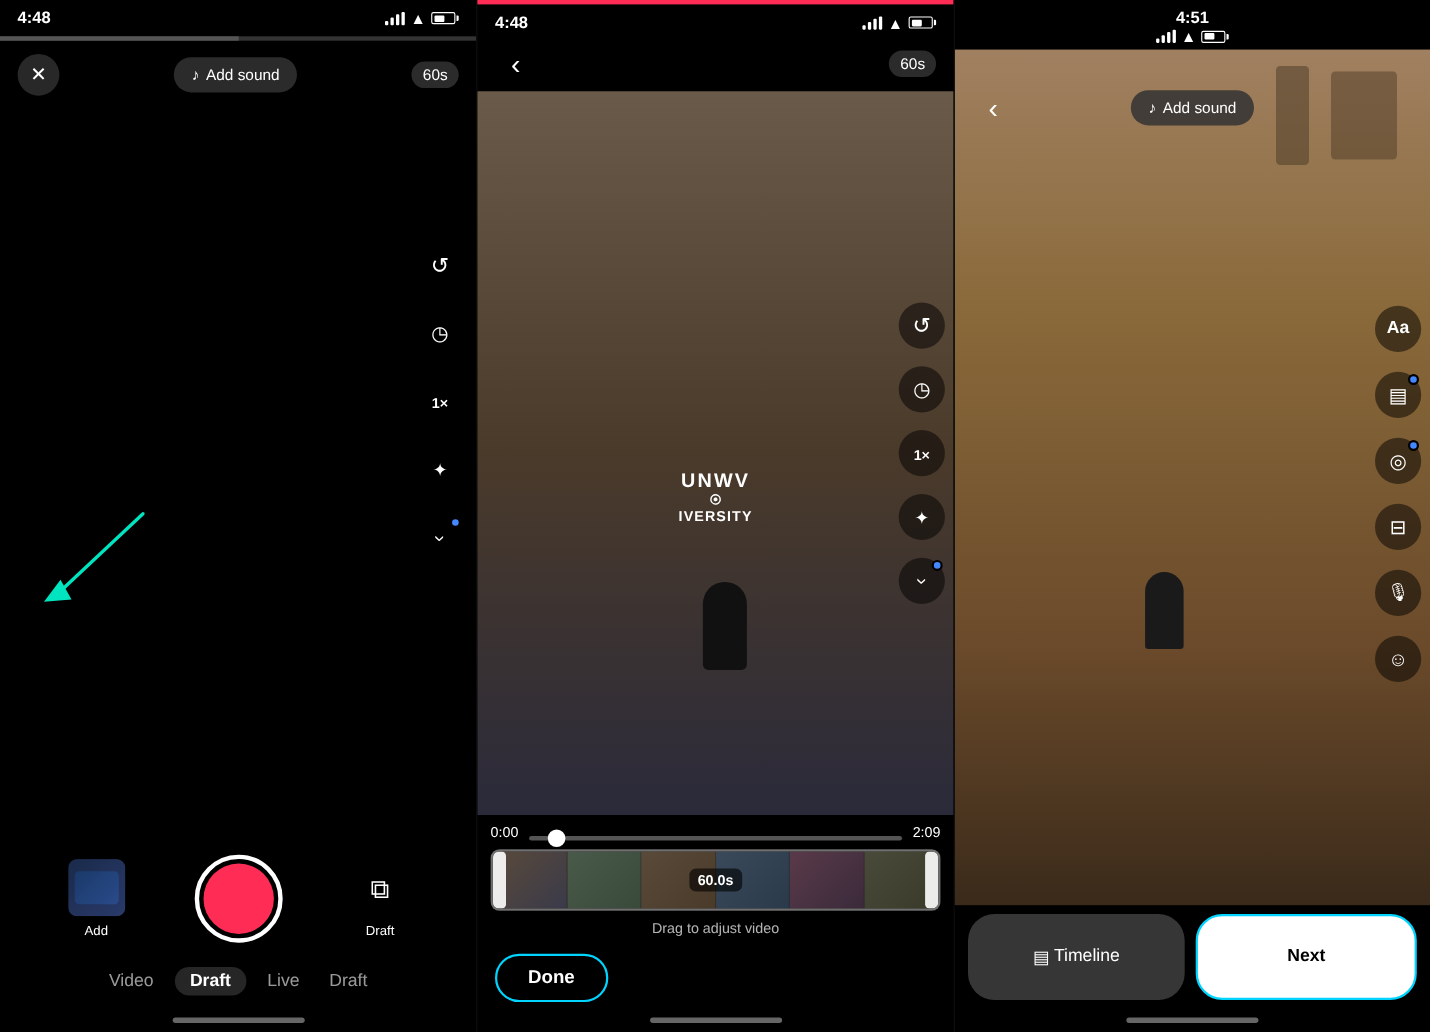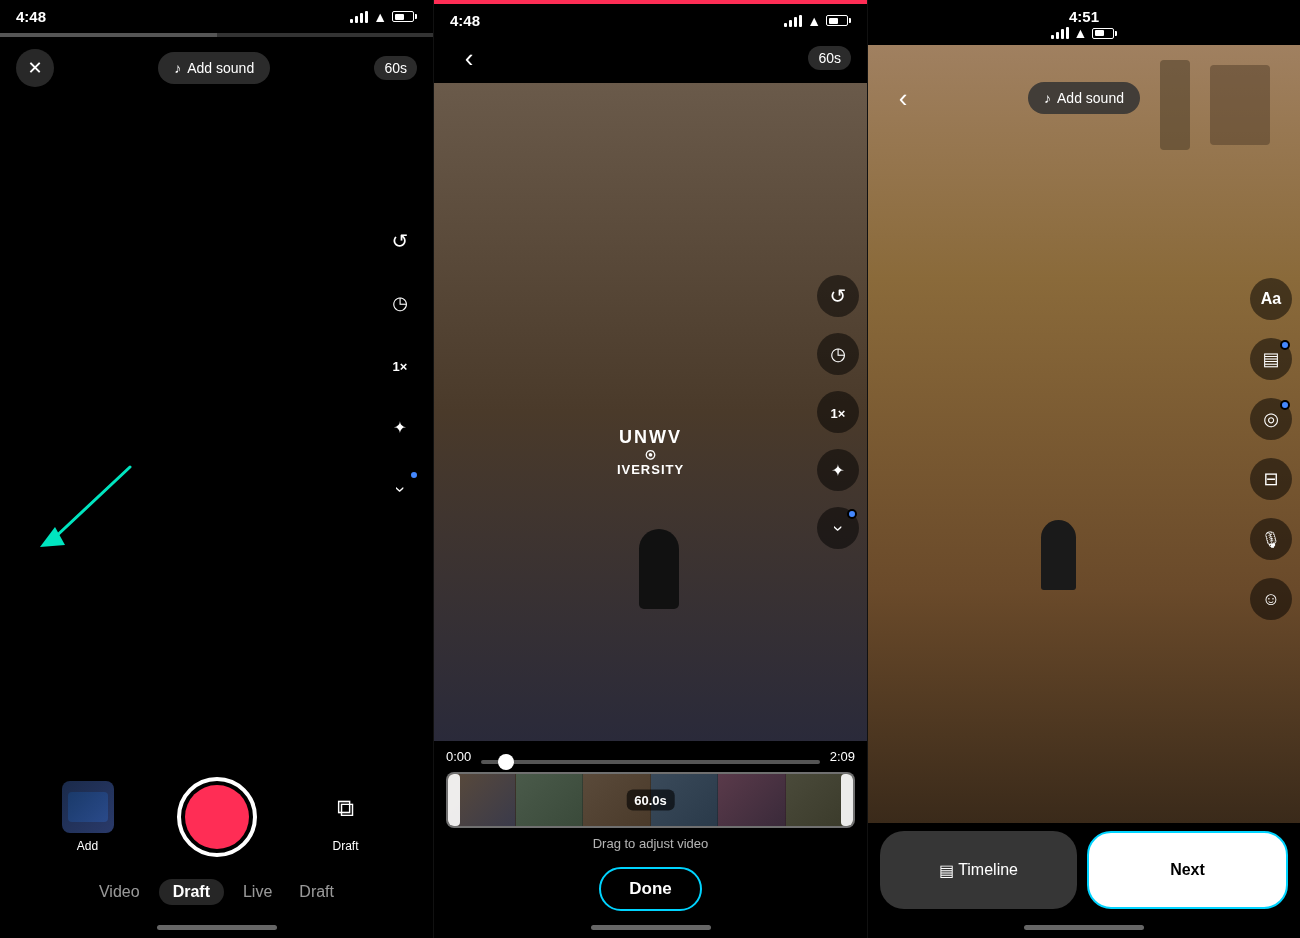--- a/index.html
+++ b/index.html
@@ -373,21 +373,21 @@
 
     .drag-hint {
       color: rgba(255,255,255,0.7);
       font-size: 13px;
       text-align: center;
       padding: 8px 0 6px;
     }
 
     .editor-bottom {
       display: flex;
-      justify-content: center;
+      justify-content: flex-start;
       padding: 6px 16px 10px;
     }
 
     .done-btn {
       border: 2px solid #00d4ff;
       background: transparent;
       color: #fff;
       border-radius: 24px;
       padding: 10px 28px;
       font-size: 17px;

